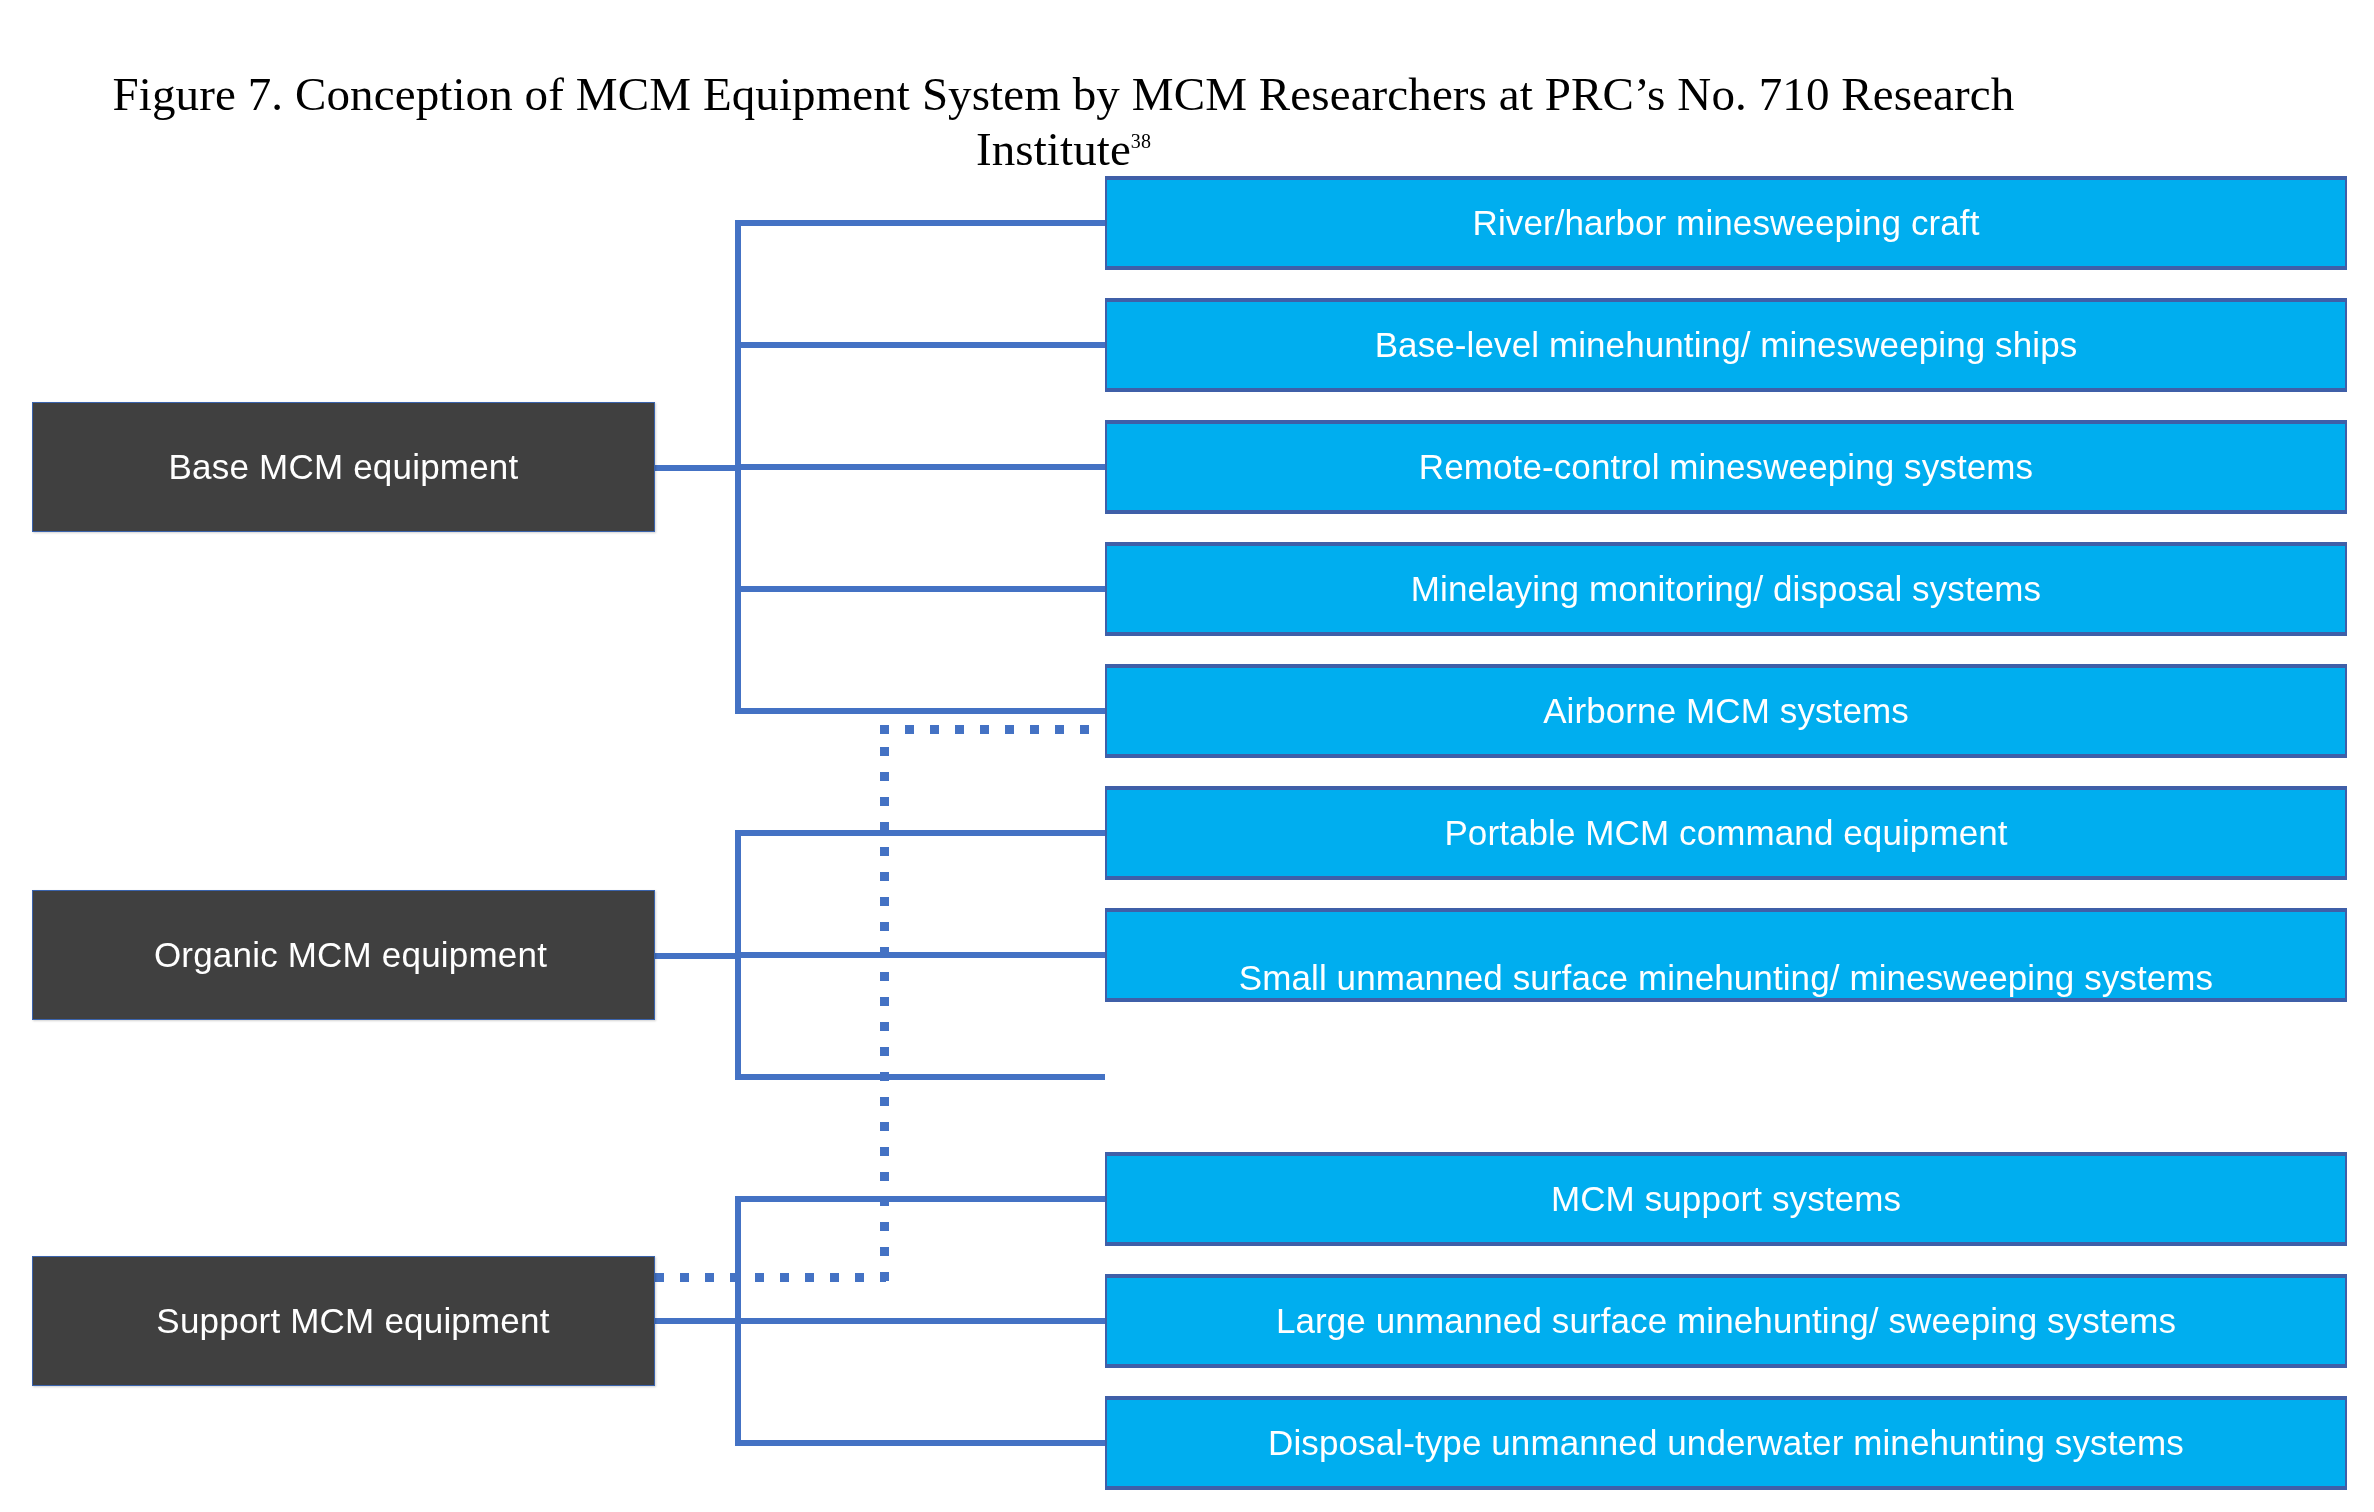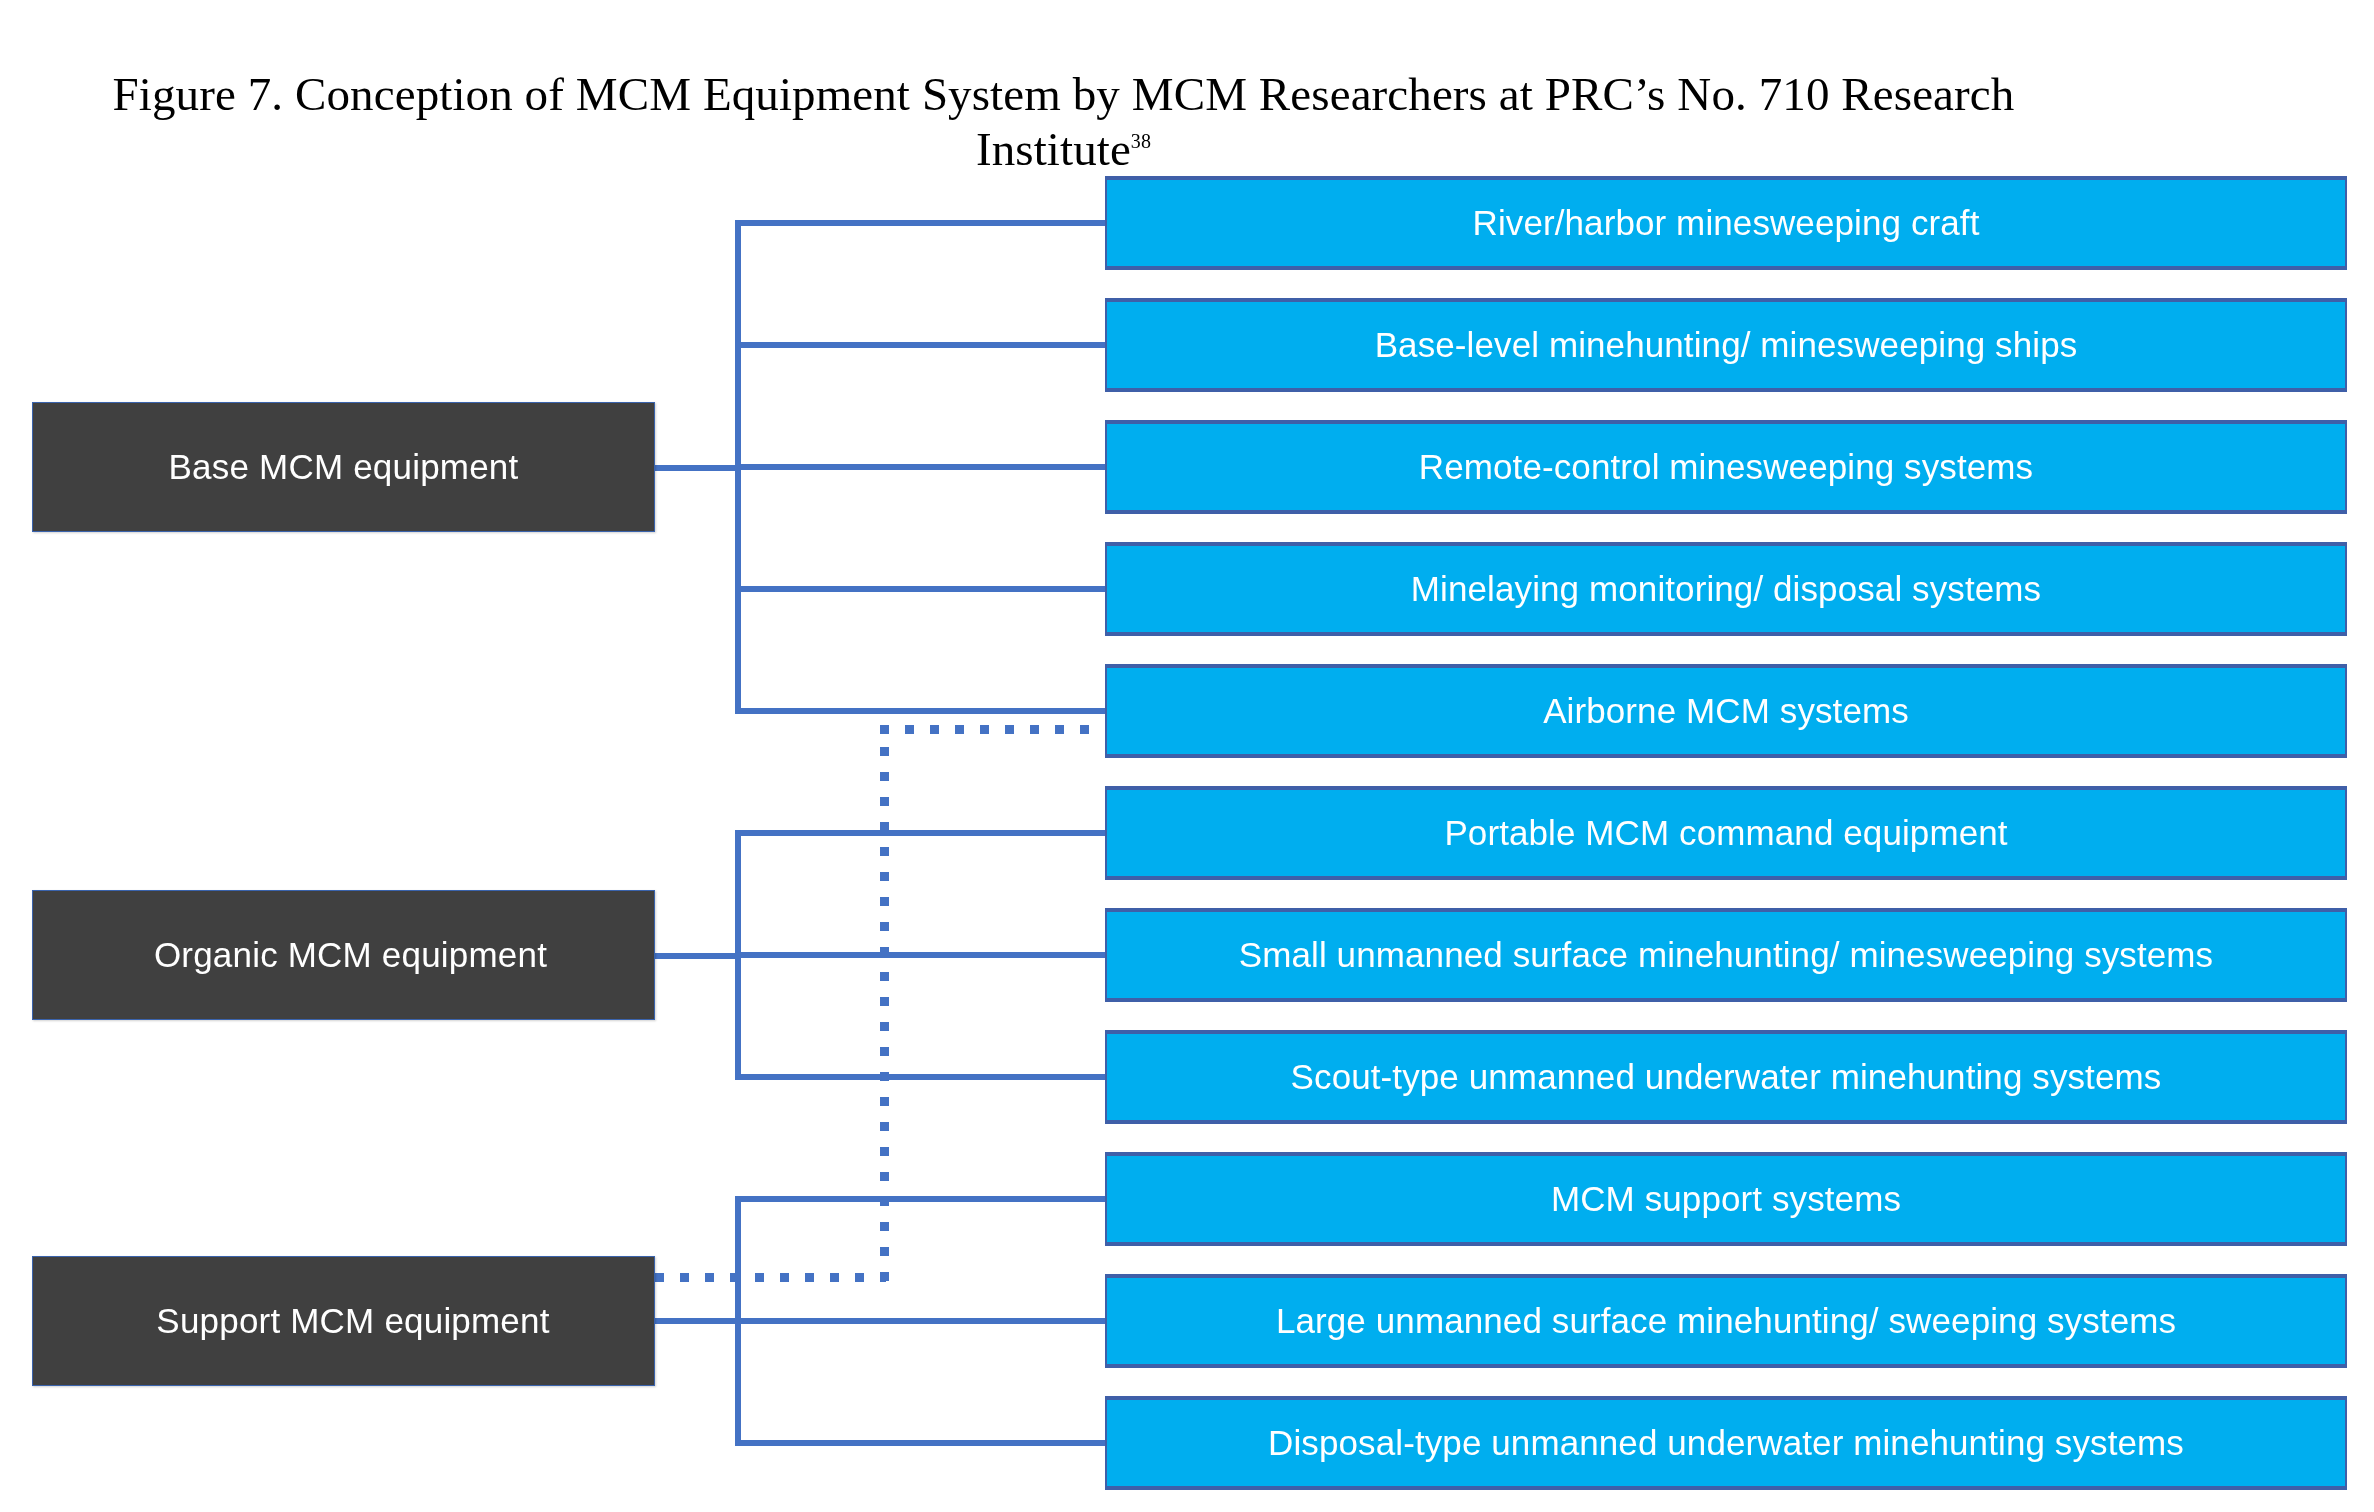--- a/index.html
+++ b/index.html
@@ -128,25 +128,22 @@
   </div>
   <div class="item" style="top:542px;">
     <span>Minelaying monitoring/ disposal systems</span>
   </div>
   <div class="item" style="top:664px;">
     <span>Airborne MCM systems</span>
   </div>
   <div class="item" style="top:786px;text-align:center;">
     <span>Portable MCM command equipment</span>
   </div>
-  <div class="item" style="top:908px;">
+  <div class="item" style="top:908px;align-items:flex-end;">
     <span>Small unmanned surface minehunting/ minesweeping systems</span>
-  </div>
-  <div class="item" style="top:1030px;">
-    <span>Scout-type unmanned underwater minehunting systems</span>
   </div>
   <div class="item" style="top:1152px;">
     <span>MCM support systems</span>
   </div>
   <div class="item" style="top:1274px;">
     <span>Large unmanned surface minehunting/ sweeping systems</span>
   </div>
   <div class="item" style="top:1396px;">
     <span>Disposal-type unmanned underwater minehunting systems</span>
   </div>

